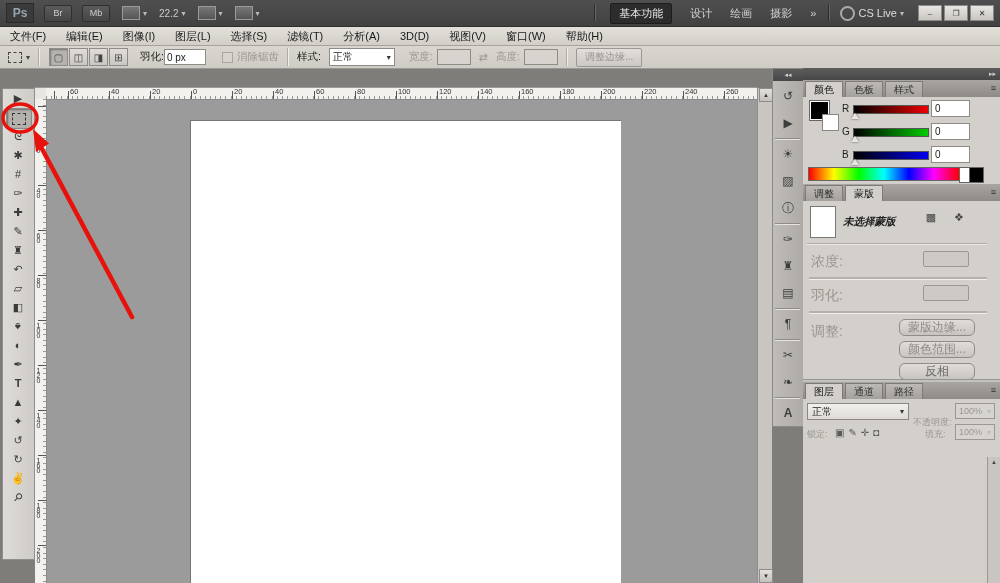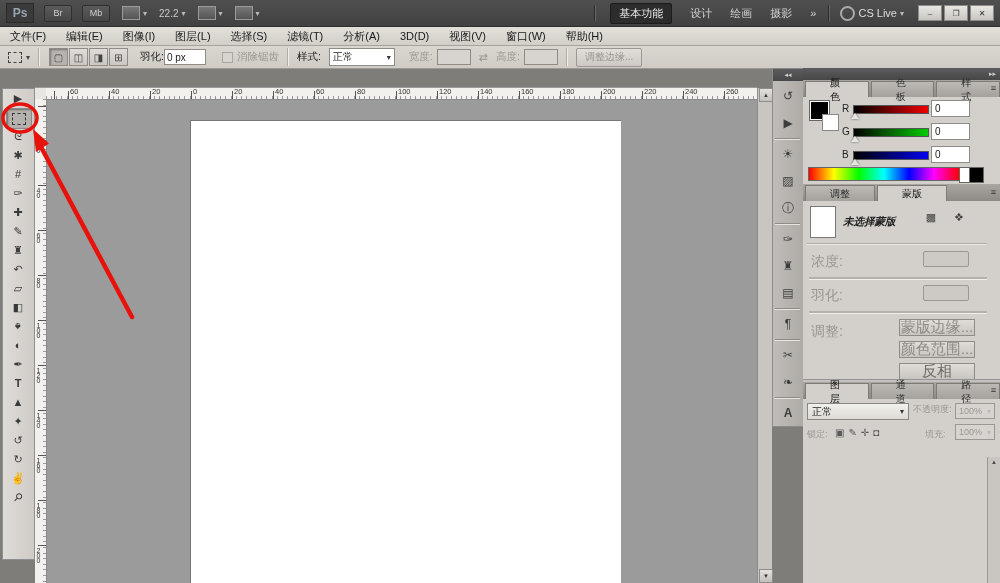--- a/index.html
+++ b/index.html
@@ -89,29 +89,29 @@
            color:#ccc;font-size:7px;display:flex;align-items:center;justify-content:center}
   .dockicon{position:absolute;left:3px;width:22px;height:20px;border:1px solid transparent;
             display:flex;align-items:center;justify-content:center;font-size:12px;color:#3d3d3d}
   .dockdiv{position:absolute;left:2px;width:25px;height:1px;background:#8f8c88;box-shadow:0 1px 0 #e6e4e0}
   
   #panelcol{left:803px;top:68px;width:197px;height:515px;background:#d3d0cb}
   #paneltopbar{position:absolute;left:0;top:0;width:100%;height:12px;background:linear-gradient(#5c5c5c,#474747);
                color:#ccc;font-size:7px;display:flex;align-items:center;justify-content:flex-end;padding-right:4px;box-sizing:border-box}
   .ptabstrip{position:absolute;left:0;width:100%;height:17px;background:linear-gradient(#a9a6a2,#8e8b87);
              display:flex;align-items:flex-end}
-  .ptab{height:15px;padding:0 24px;display:flex;align-items:center;font-size:10px;color:#2e2e2e;
+  .ptab{height:15px;padding:0 8px;display:flex;align-items:center;font-size:10px;color:#2e2e2e;
         background:linear-gradient(#bcb9b4,#a5a29d);border:1px solid #7e7b77;border-bottom:none;margin-left:2px}
   .ptab.active{background:#d3d0cb;color:#111}
   .pmenu{position:absolute;right:4px;top:3px;font-size:9px;color:#2e2e2e}
   .graylabel{color:#9a9792;font-size:14px}
   .pinput{position:absolute;width:44px;height:14px;background:#cdcac5;border:1px solid #9b9894;border-radius:2px}
   .groove{position:absolute;height:2px;background:#b4b1ac;box-shadow:0 1px 0 #f0eee9}
   .pbtn{position:absolute;width:74px;height:15px;background:linear-gradient(#e0ddd8,#c8c5c0);
-        border:1px solid #8f8c88;border-radius:0;color:#8f8c88;font-size:15px;
+        border:1px solid #8f8c88;border-radius:6px;color:#8f8c88;font-size:12px;
         display:flex;align-items:center;justify-content:center}
   .chanlabel{position:absolute;font-size:10px;color:#222}
   .chanbar{position:absolute;width:74px;height:7px;border:1px solid #555}
   .chantri{position:absolute;width:0;height:0;border-left:4px solid transparent;border-right:4px solid transparent;
            border-bottom:6px solid #e8e6e1;filter:drop-shadow(0 0 1px #555)}
   .chaninput{position:absolute;width:34px;height:15px;background:#fff;border:1px solid #8f8c88;
              font-size:10px;display:flex;align-items:center;padding-left:3px}
   #spectrum{position:absolute;left:5px;top:88px;width:150px;height:12px;border:1px solid #666;
             background:linear-gradient(90deg,#f00,#ff0,#0f0,#0ff,#00f,#f0f,#f00)}
   .specwhite{position:absolute;left:156px;top:88px;width:9px;height:14px;background:#fff;border:1px solid #666}
@@ -429,21 +429,21 @@
       <div class="ptab active">图层</div>
       <div class="ptab">通道</div>
       <div class="ptab">路径</div>
       <div class="pmenu">≡</div>
     </div>
     <div class="abs" style="left:0;top:331px;width:197px;height:184px">
       <div class="blendsel">
         <span>正常</span>
           <span class="caret" style="color:#333">▾</span>
       </div>
-      <span class="abs graylabel" style="left:110px;top:4px;font-size:9px">不透明度:</span>
+      <span class="abs graylabel" style="left:110px;top:17px;font-size:9px">不透明度:</span>
       <div class="valbox" style="left:152px;top:4px;width:40px">
         <span>100%</span>
           <span class="caret">▾</span>
       </div>
       <span class="abs graylabel" style="left:4px;top:29px;font-size:9px">锁定:</span>
       <div class="abs" style="left:32px;top:27px">
         <span class="lockicon">▣</span><span class="lockicon">✎</span><span class="lockicon">✛</span><span class="lockicon">◘</span>
       </div>
       <span class="abs graylabel" style="left:122px;top:29px;font-size:9px">填充:</span>
       <div class="valbox" style="left:152px;top:25px;width:40px">

